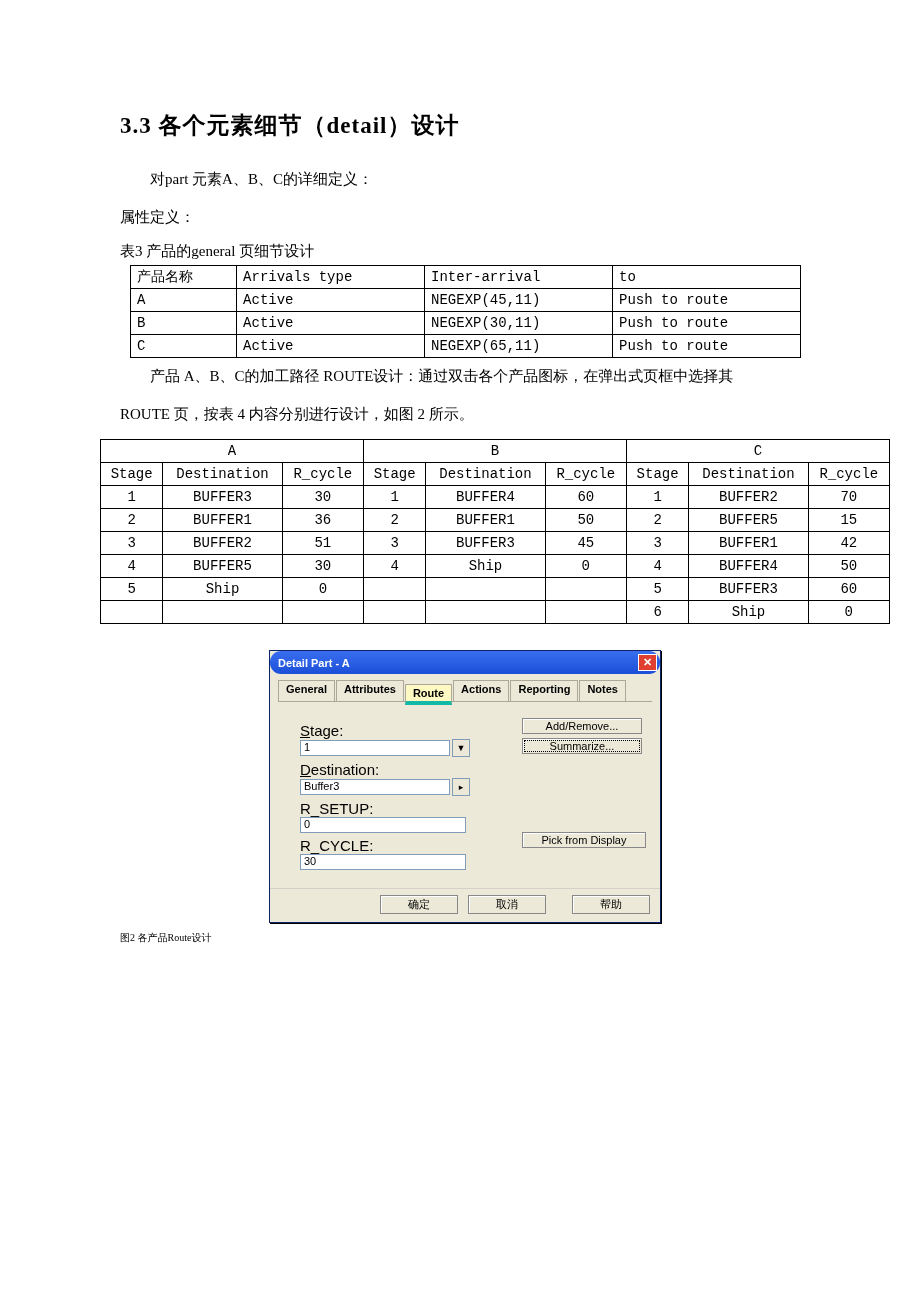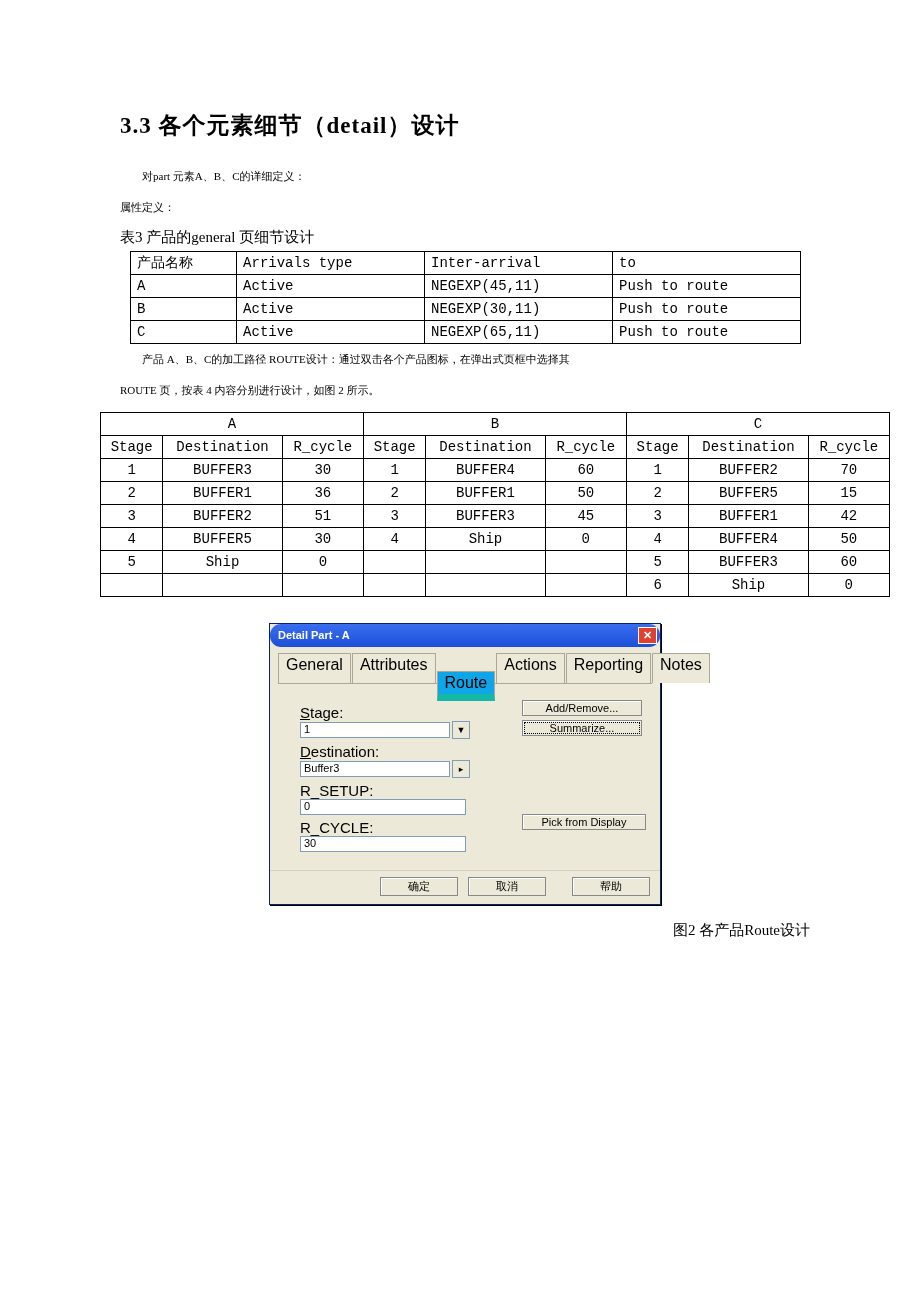--- a/index.html
+++ b/index.html
@@ -17,21 +17,21 @@
     padding: 110px 110px 0 120px;
     position: relative;
   }
   .h-sec {
     font-weight: bold;
     font-size: 23px;
     margin: 0 0 26px 0;
     letter-spacing: 1px;
   }
   .para {
-    font-size: 11px;
+    font-size: 15px;
     margin: 0 0 12px 0;
     line-height: 1.7;
     text-indent: 2em;
   }
   .para.no-indent { text-indent: 0; }
   .tbl-caption {
     font-size: 15px;
     margin: 6px 0 4px 0;
   }
   table.tbl {
@@ -44,23 +44,23 @@
     padding: 2px 6px;
     font-size: 14px;
     font-family: "Courier New", monospace;
     text-align: left;
     height: 18px;
   }
   table.tbl3 { width: 671px; margin-left: 10px; }
   table.tbl4 th, table.tbl4 td { text-align: center; }
   table.tbl4 { width: 790px; margin-left: -20px; }
   .fig-caption {
-    text-align: right;
-    font-size: 15px;
-    margin-top: 16px;
+    text-align: left;
+    font-size: 10px;
+    margin-top: 8px;
   }
 
   
   .dlg-wrap {
     display: flex;
     justify-content: center;
     margin-top: 26px;
   }
   .dlg {
     width: 390px;
@@ -96,31 +96,32 @@
   }
   .dlg-body { padding: 6px 8px 4px 8px; }
   .tabs {
     display: flex;
     gap: 0;
     border-bottom: 1px solid #aca899;
     margin-bottom: 16px;
   }
   .tab {
     padding: 2px 7px;
-    font-size: 16px;
+    font-size: 11px;
     border: 1px solid #aca899;
     border-bottom: none;
     background: #ece9d8;
     margin-right: 1px;
+    font-weight: bold;
   }
   .tab.active {
-    background: #0ea5e9;
+    background: #fef9c3;
     position: relative;
-    top: 18px;
-    border-bottom: 7px solid #14b8a6;
+    top: 4px;
+    border-bottom: 4px solid #14b8a6;
   }
   .dlg-content {
     display: flex;
     gap: 34px;
     padding: 0 10px 10px 22px;
   }
   .dlg-left { flex: 1; }
   .dlg-right { width: 120px; }
   .fld-lbl {
     display: block;

